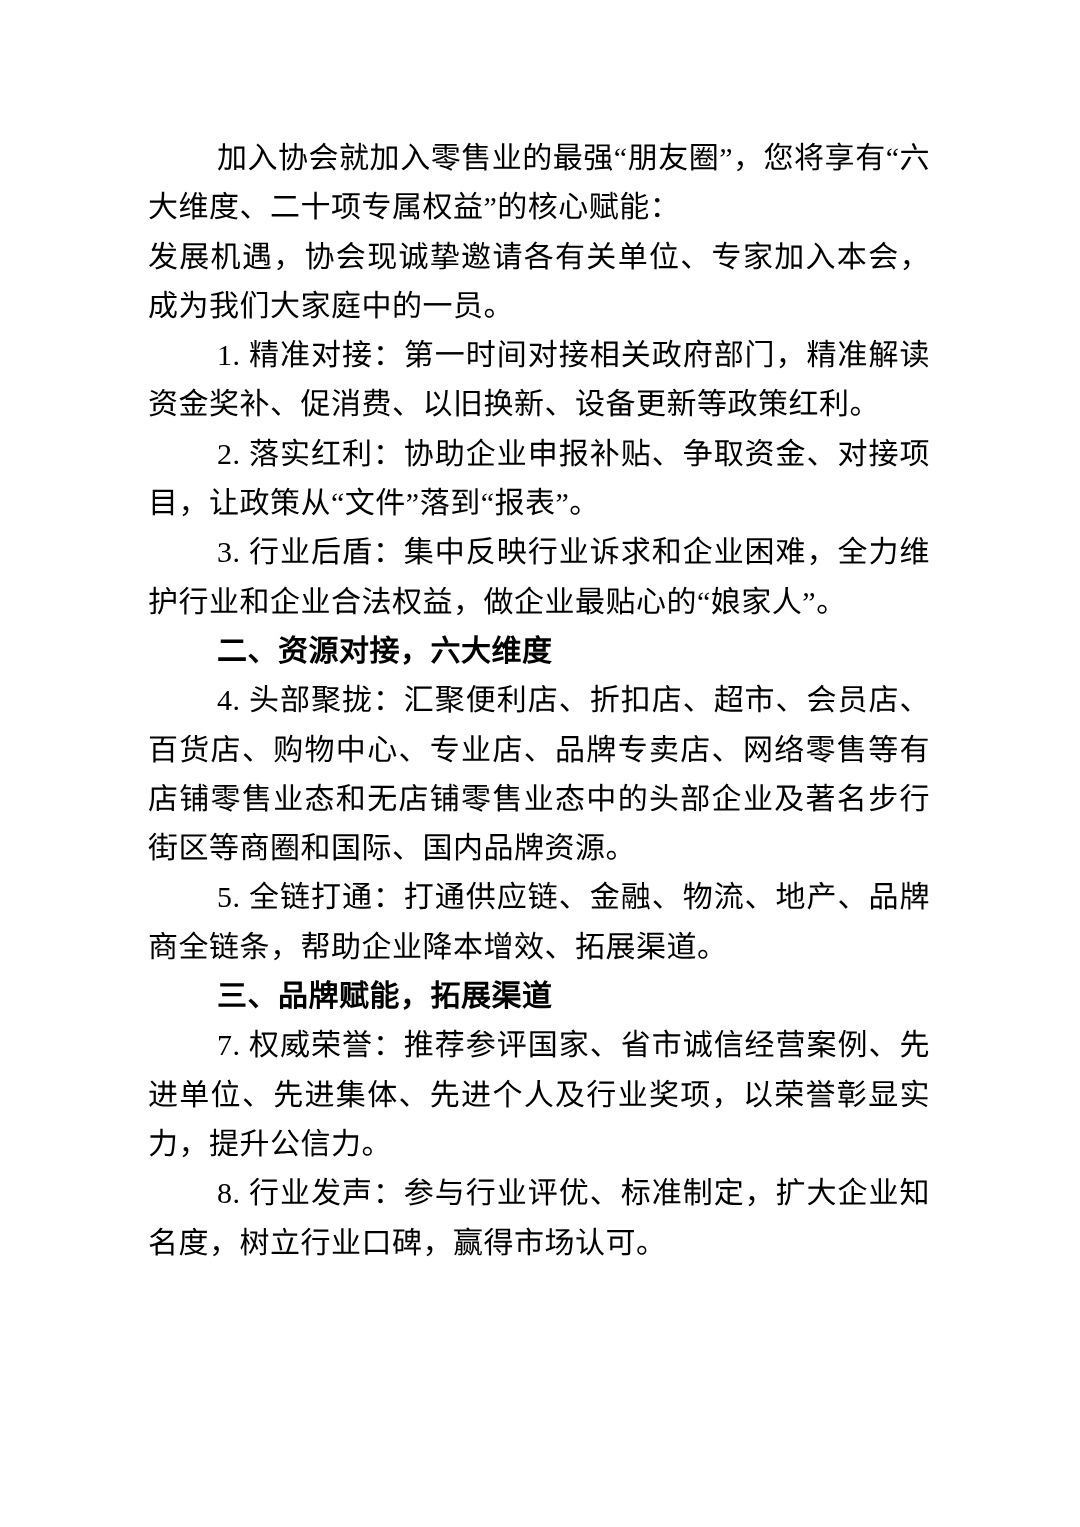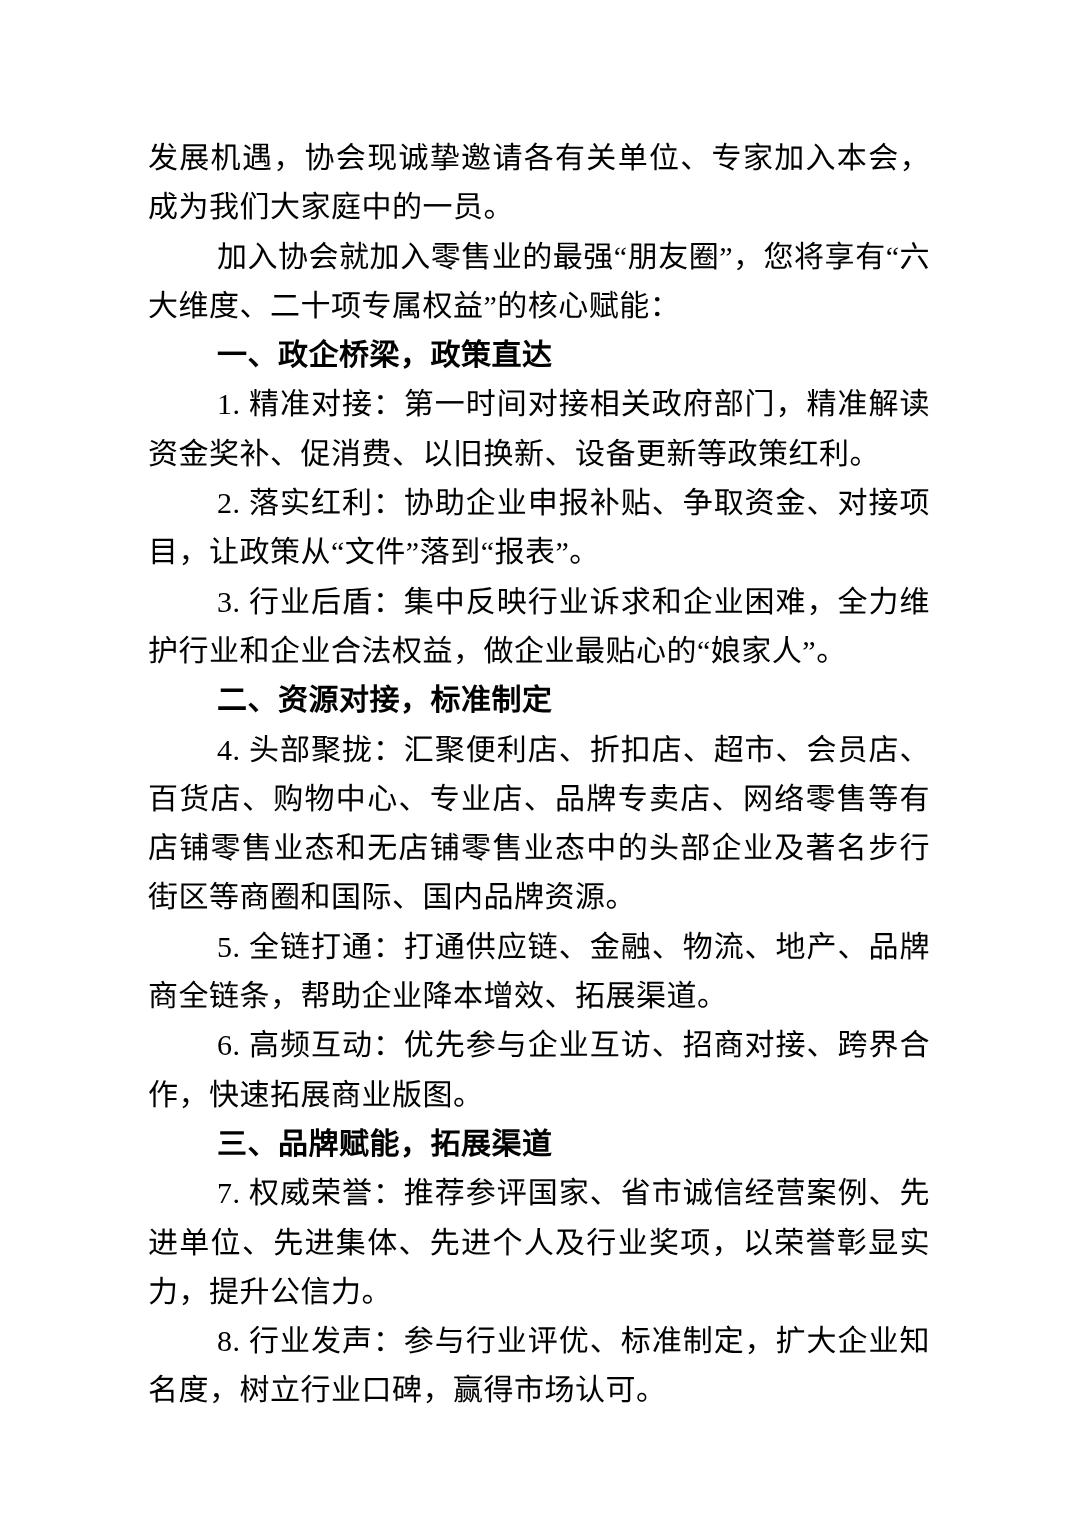--- a/index.html
+++ b/index.html
@@ -35,27 +35,25 @@
   }
   .heading {
     font-weight: bold;
   }
 </style>
 </head>
 <body>
 
 <div class="page">
   <div class="content">
+    <p class="para indent">加入协会就加入零售业的最强“朋友圈”，您将享有“六大维度、二十项专属权益”的核心赋能：</p>
     <p class="para">发展机遇，协会现诚挚邀请各有关单位、专家加入本会，成为我们大家庭中的一员。</p>
-    <p class="para indent">加入协会就加入零售业的最强“朋友圈”，您将享有“六大维度、二十项专属权益”的核心赋能：</p>
-    <p class="para indent heading">一、政企桥梁，政策直达</p>
     <p class="para indent">1. 精准对接：第一时间对接相关政府部门，精准解读资金奖补、促消费、以旧换新、设备更新等政策红利。</p>
     <p class="para indent">2. 落实红利：协助企业申报补贴、争取资金、对接项目，让政策从“文件”落到“报表”。</p>
     <p class="para indent">3. 行业后盾：集中反映行业诉求和企业困难，全力维护行业和企业合法权益，做企业最贴心的“娘家人”。</p>
-    <p class="para indent heading">二、资源对接，标准制定</p>
+    <p class="para indent heading">二、资源对接，六大维度</p>
     <p class="para indent">4. 头部聚拢：汇聚便利店、折扣店、超市、会员店、百货店、购物中心、专业店、品牌专卖店、网络零售等有店铺零售业态和无店铺零售业态中的头部企业及著名步行街区等商圈和国际、国内品牌资源。</p>
     <p class="para indent">5. 全链打通：打通供应链、金融、物流、地产、品牌商全链条，帮助企业降本增效、拓展渠道。</p>
-    <p class="para indent">6. 高频互动：优先参与企业互访、招商对接、跨界合作，快速拓展商业版图。</p>
     <p class="para indent heading">三、品牌赋能，拓展渠道</p>
     <p class="para indent">7. 权威荣誉：推荐参评国家、省市诚信经营案例、先进单位、先进集体、先进个人及行业奖项，以荣誉彰显实力，提升公信力。</p>
     <p class="para indent">8. 行业发声：参与行业评优、标准制定，扩大企业知名度，树立行业口碑，赢得市场认可。</p>
   </div>
 </div>
 
 </body></html>

